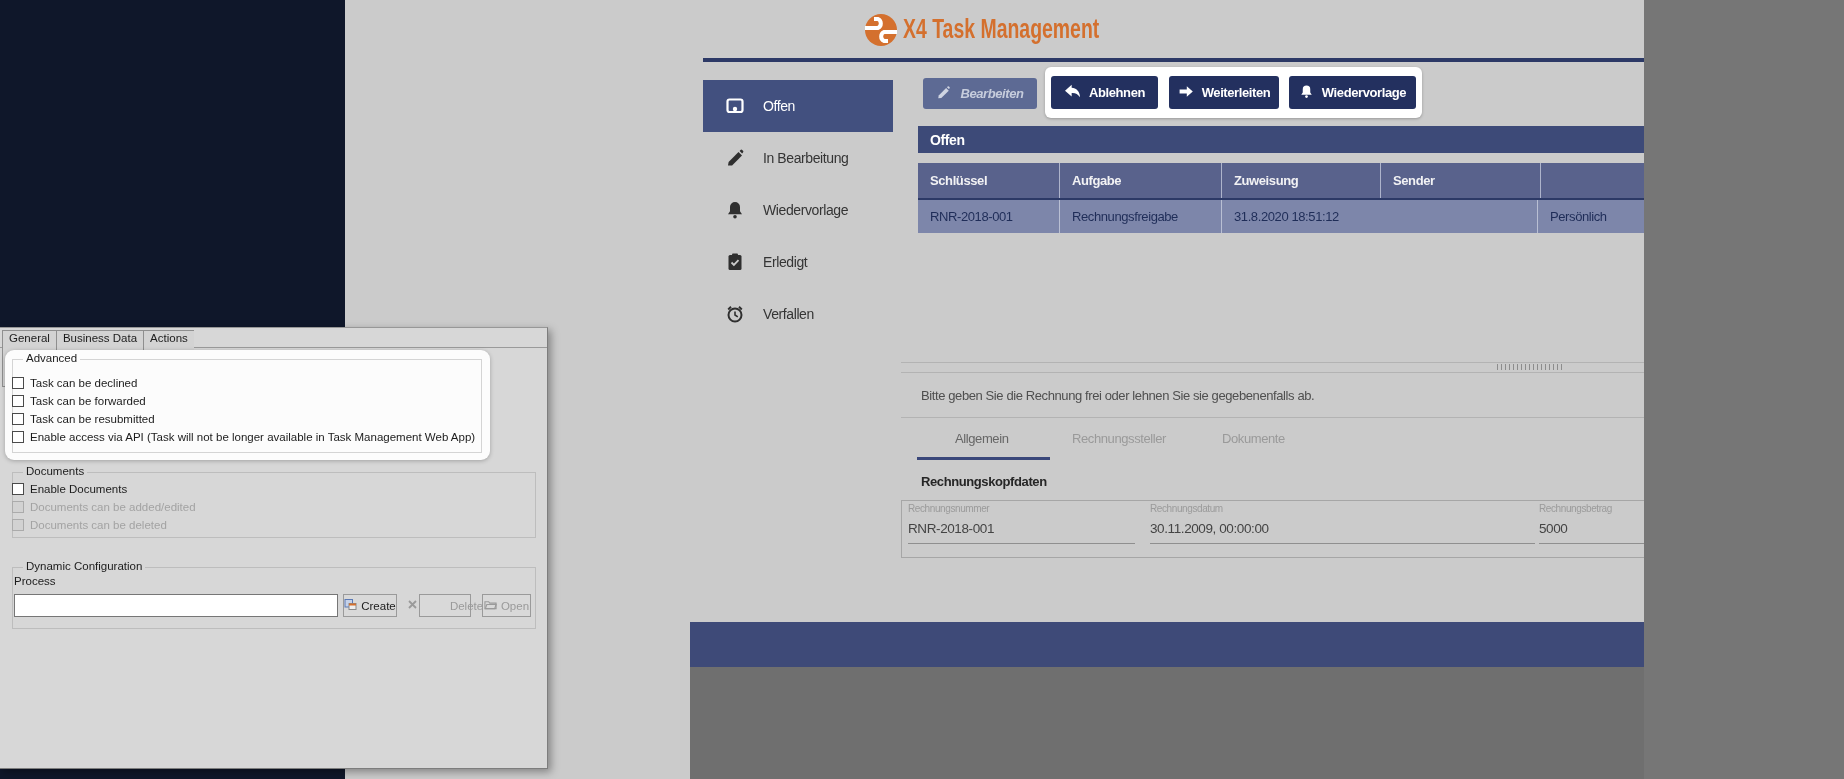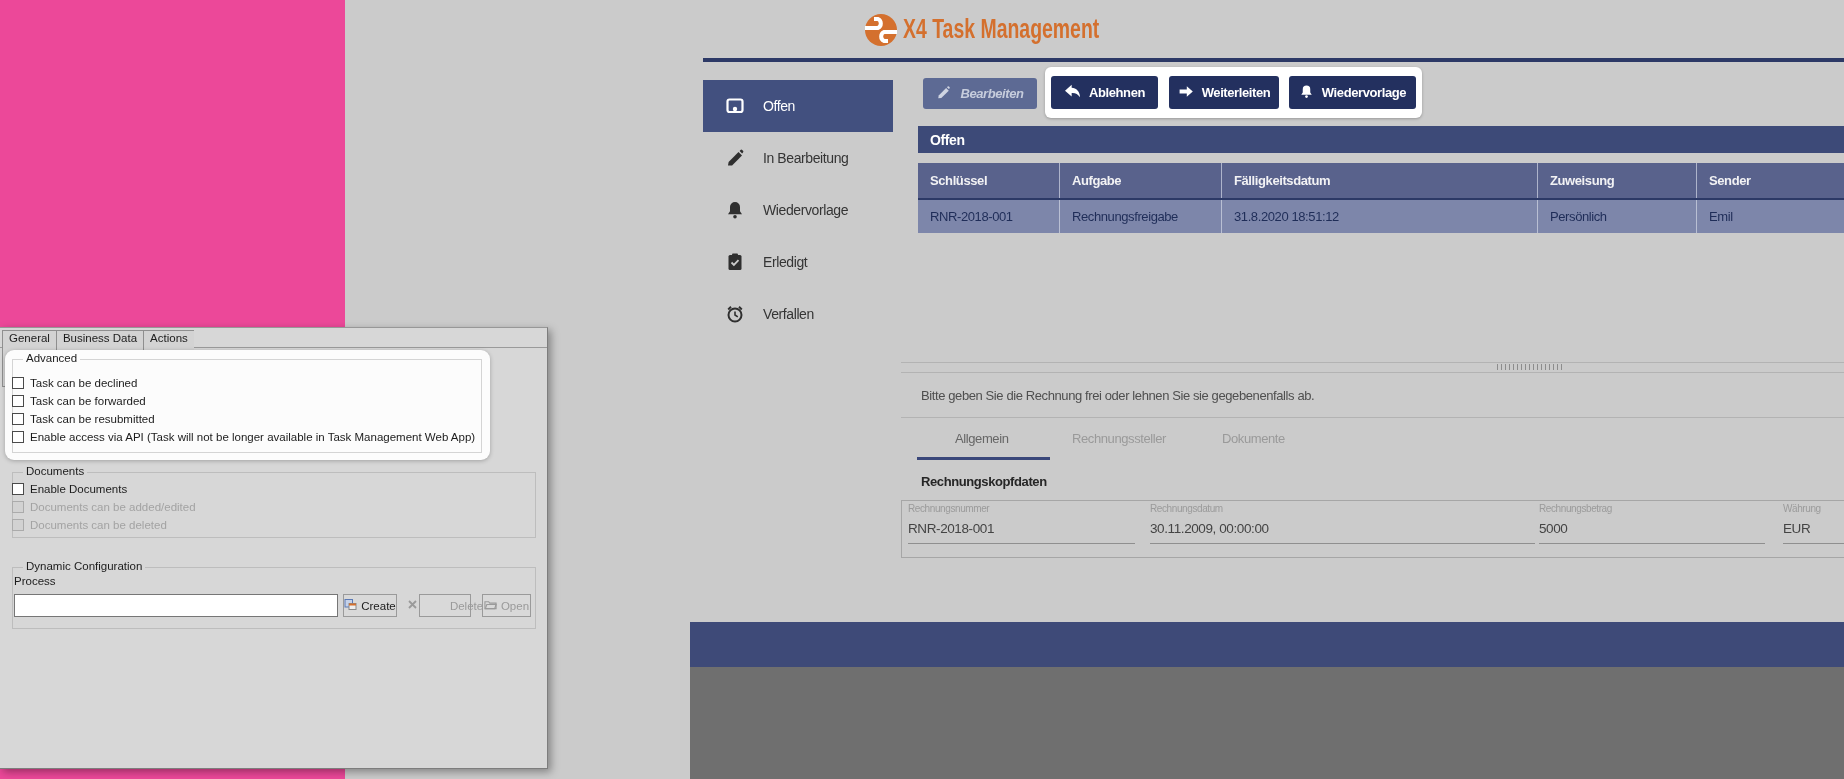--- a/index.html
+++ b/index.html
@@ -1,18 +1,18 @@
 <!DOCTYPE html>
 <html><head>
 <meta charset="utf-8">
 <style>
   html,body{margin:0;padding:0;background:#767676;}
   *{box-sizing:border-box;}
-  .canvas{position:relative;width:1844px;height:779px;overflow:hidden;
-          font-family:"Liberation Sans",sans-serif;background:#ec4899;}
+  .canvas{position:relative;width:1644px;height:779px;overflow:hidden;
+          font-family:"Liberation Sans",sans-serif;background:#0f172a;}
   .cond{letter-spacing:-0.4px;}
 
   
   .app{position:absolute;left:345px;top:0;width:1499px;height:779px;background:#cbcbcb;}
   .hdr-line{position:absolute;left:358px;top:58px;width:1486px;height:4px;background:#2c3966;}
   .logo{position:absolute;left:518px;top:12px;width:36px;height:36px;}
   .app-title{position:absolute;left:558px;top:14px;font-size:27px;font-weight:bold;color:#d4702e;
              transform:scaleX(.72);transform-origin:left center;white-space:nowrap;}
 
   
@@ -185,21 +185,20 @@
       <span>Wiedervorlage</span>
     </div>
 
     <div class="offen-bar cond">
       <span>Offen</span>
     </div>
 
     <div class="thead">
       <div class="c w0 cond">Schlüssel</div>
       <div class="c w1 cond">Aufgabe</div>
-      <div class="c w2 cond">Fälligkeitsdatum</div>
       <div class="c w3 cond">Zuweisung</div>
       <div class="c w4 cond">Sender</div>
 
     </div>
 
     <div class="trow">
       <div class="c w0 cond">RNR-2018-001</div>
       <div class="c w1 cond">Rechnungsfreigabe</div>
       <div class="c w2 cond">31.8.2020 18:51:12</div>
       <div class="c w3 cond">Persönlich</div>

